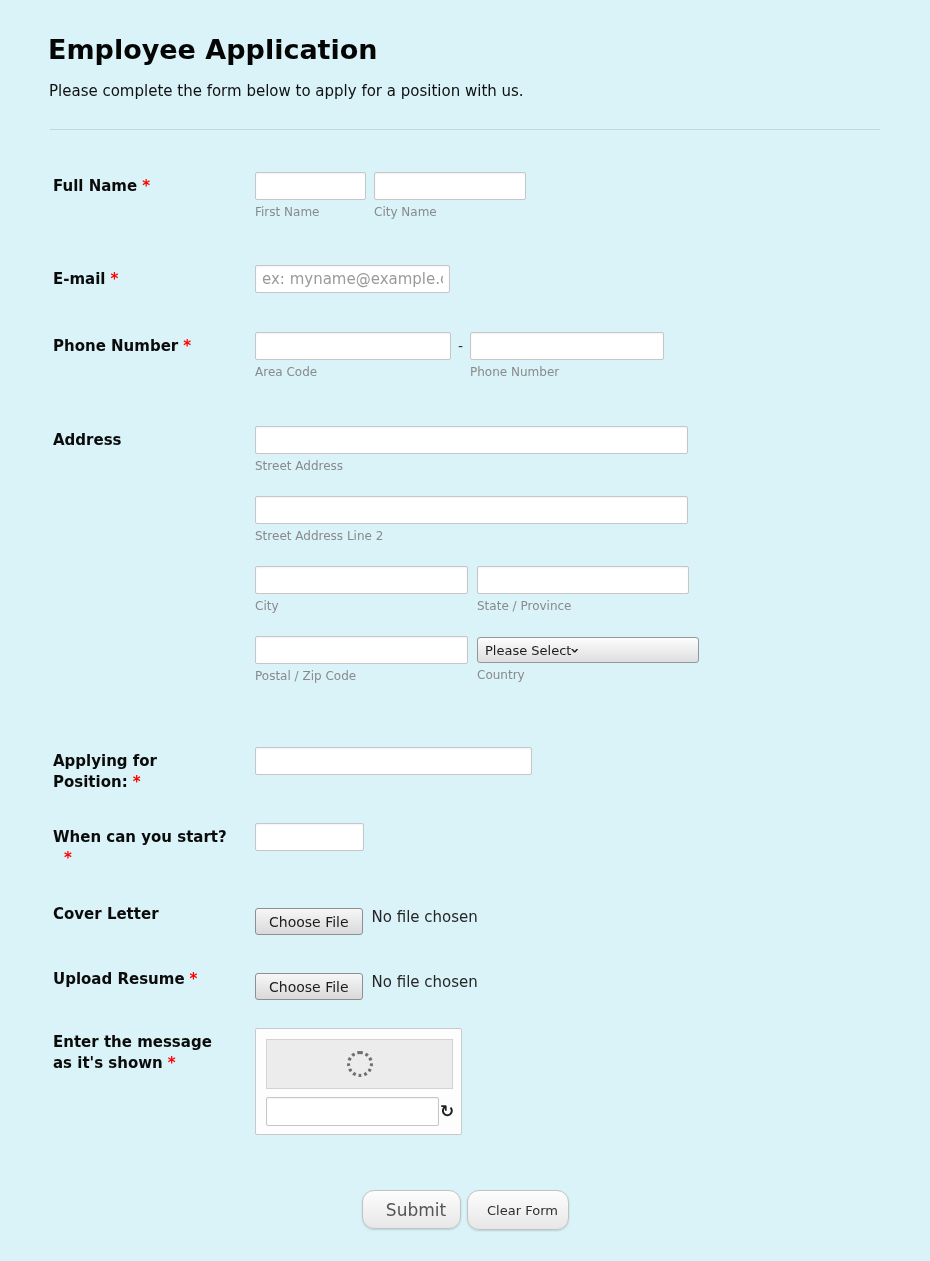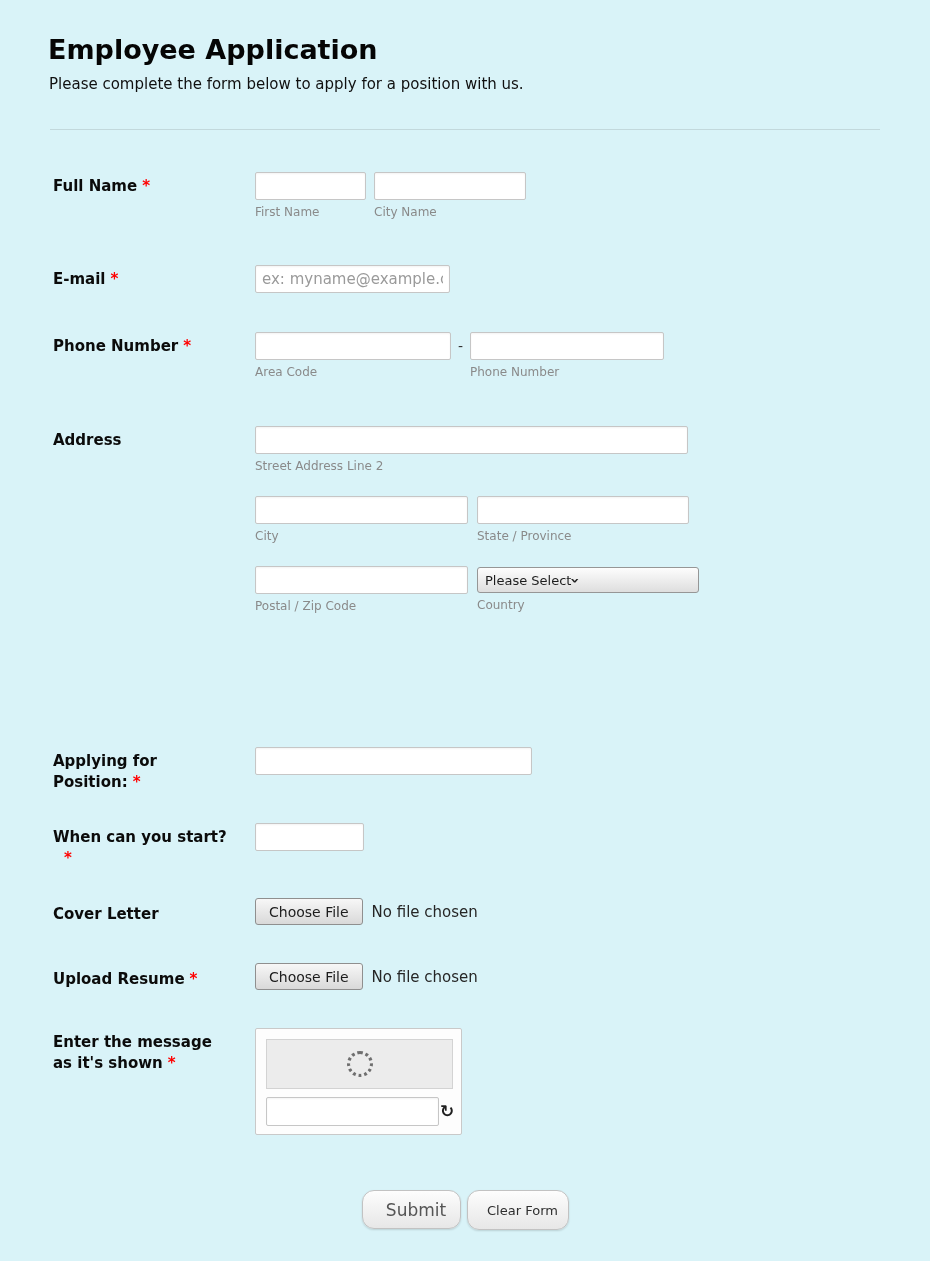--- a/index.html
+++ b/index.html
@@ -9,21 +9,21 @@
     font-family:"DejaVu Sans", sans-serif;
     overflow:hidden;
   }
   .page { position:relative; width:930px; height:1261px; }
 
   .page-title {
     position:absolute; left:48px; top:34px; margin:0;
     font-size:27px; font-weight:bold; color:#050505;
   }
   .page-subtitle {
-    position:absolute; left:49px; top:75px; margin:0;
+    position:absolute; left:49px; top:82px; margin:0;
     font-size:15px; color:#101010;
   }
   .divider {
     position:absolute; left:50px; top:129px; width:830px; height:0;
     border-top:1px solid #c2d8dc;
   }
 
   .row { position:absolute; left:0; width:930px; }
   .label {
     position:absolute; left:53px; top:4px; width:197px;
@@ -64,20 +64,21 @@
     font-weight:bold; font-size:15px; color:#222; line-height:1;
   }
 
   .file-row { display:flex; align-items:center; }
   .file-btn {
     height:27px; padding:0 13px; box-sizing:border-box;
     border:1px solid #8f8f8f; border-radius:3px;
     background:linear-gradient(#f7f7f7,#d9d9d9);
     font-family:"DejaVu Sans", sans-serif; font-size:14px; color:#1c1c1c;
     cursor:pointer;
+    margin-top:10px;
   }
   .file-status { margin-left:9px; font-size:15px; color:#262626; }
 
   .captcha-box {
     width:207px; height:107px; box-sizing:border-box;
     border:1px solid #c9c9c9; border-radius:2px; background:#fdfdfd;
     padding:10px;
   }
   .captcha-img {
     width:187px; height:50px; box-sizing:border-box;
@@ -158,20 +159,24 @@
     </div>
   </div>
 
   <div class="row" style="top:426px">
     <div class="label">
       <span>Address</span>
     </div>
     <div class="fields">
       <div class="mb23">
         <input class="ti w433" type="text" style="">
+        <div class="sub">Street Address</div>
+      </div>
+      <div class="mb23">
+        <input class="ti w433" type="text" style="">
         <div class="sub">Street Address Line 2</div>
       </div>
       <div class="hrow gap9 mb23">
         <div>
           <input class="ti w213" type="text" style="">
           <div class="sub">City</div>
         </div>
         <div>
           <input class="ti w212" type="text" style="">
           <div class="sub">State / Province</div>

